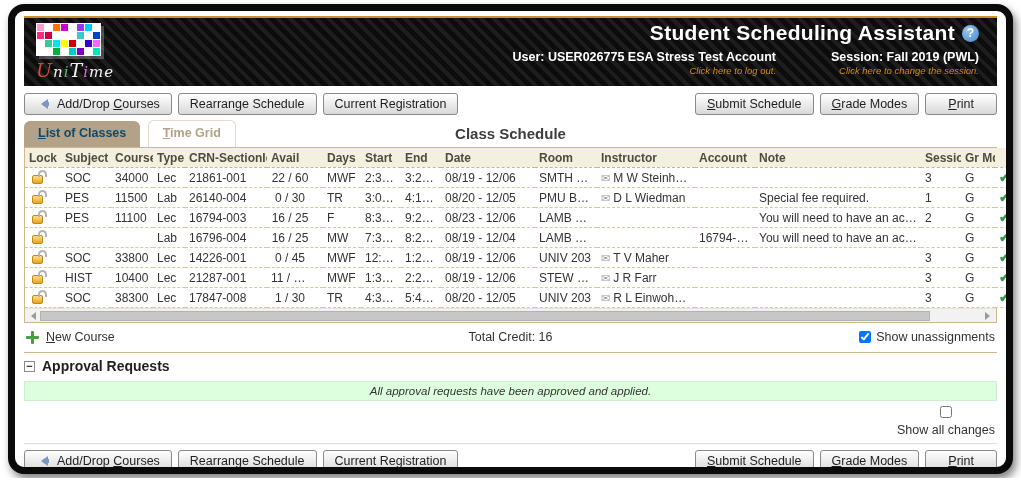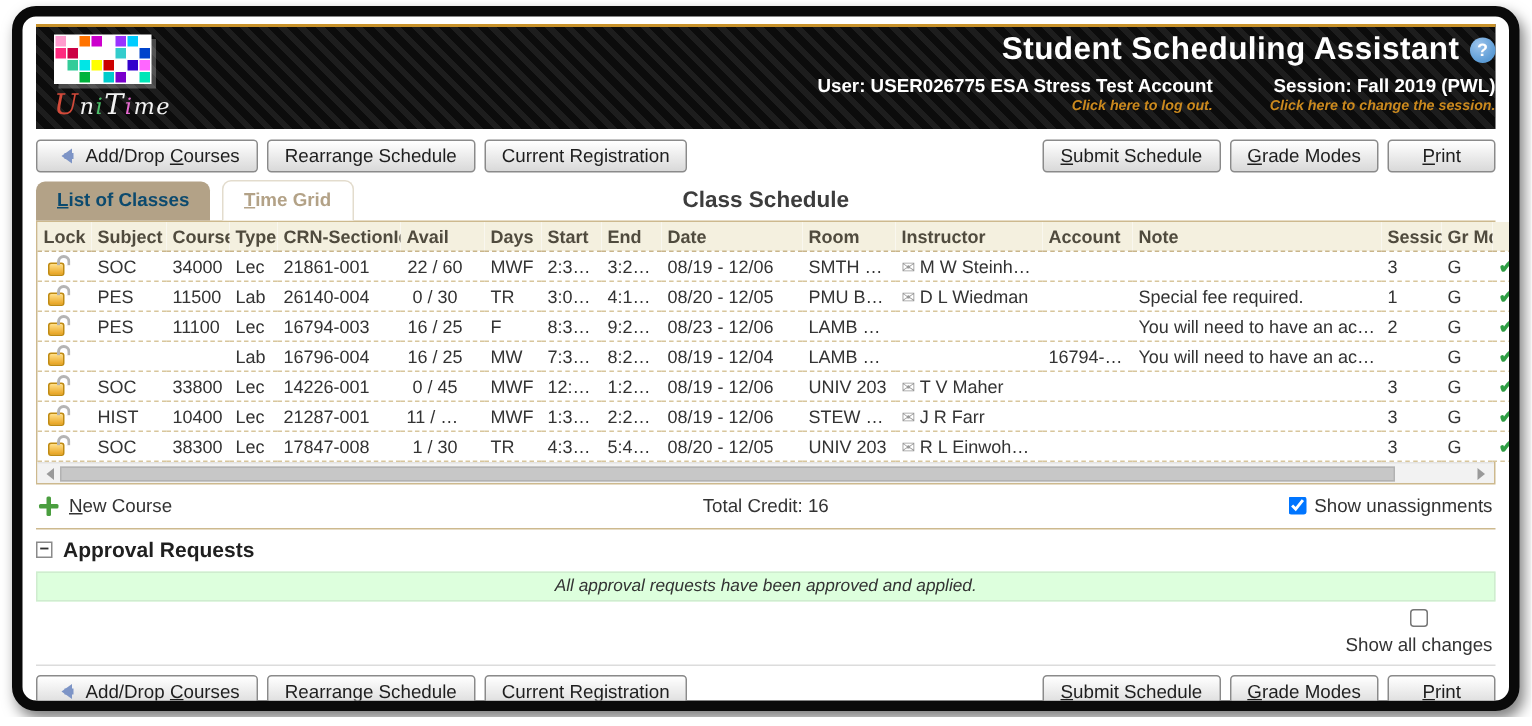--- a/index.html
+++ b/index.html
@@ -11,29 +11,29 @@
   
   .header { flex:none; height:70px; position:relative; color:#fff;
             background:#0c0c0c; border-top:2px solid #c8922b;
             background-image:repeating-linear-gradient(45deg, rgba(90,90,90,.22) 0 4px, rgba(0,0,0,0) 4px 9px); }
   .logo { position:absolute; left:12px; top:5px; }
   .logo-board { display:grid; grid-template-columns:repeat(8,7px); grid-auto-rows:7px; gap:1px;
                 background:#fff; padding:1px; width:max-content; box-shadow:3px 3px 0 rgba(255,255,255,.25); }
   .logo-board i { display:block; }
   .logo-word { font-family:"DejaVu Serif", serif; font-style:italic; margin-top:3px; font-size:15px; letter-spacing:1px; }
   .logo-word span.cap { font-size:19px; }
-  .header-right { position:absolute; right:0; top:3px; text-align:right; }
+  .header-right { position:absolute; right:18px; top:3px; text-align:right; }
   .app-title { font-size:21px; font-weight:bold; letter-spacing:.3px; display:flex; align-items:center; gap:7px; justify-content:flex-end; }
   .help-icon { display:inline-flex; width:17px; height:17px; border-radius:50%;
                background:radial-gradient(circle at 35% 30%, #9cc4ec, #5b9bd5 70%);
                color:#fff; font-size:12px; font-weight:bold; align-items:center; justify-content:center; cursor:pointer; }
   .hdr-info { display:flex; gap:38px; justify-content:flex-end; margin-top:5px; }
-  .hdr-block { text-align:right; }
+  .hdr-block { text-align:right;margin-left:17px; }
   .hdr-label { font-size:12.5px; font-weight:bold; color:#fff; }
-  .hdr-link  { font-size:9.5px; font-style:italic; color:#cc8a1e; cursor:pointer; margin-top:1px;font-weight:bold; }
+  .hdr-link  { font-size:9.5px; font-style:italic; color:#cc8a1e; cursor:pointer; margin-top:1px; }
 
   
   .toolbar { display:flex; justify-content:space-between; align-items:center; padding:7px 0 5px; }
   .btn-group { display:flex; gap:6px; }
   .btn { background:linear-gradient(#ffffff,#d9d9d9); border:1px solid #8a8a8a; border-radius:3px;
          padding:3px 11px; font-size:12.5px; color:#1e1e1e; cursor:pointer; font-family:inherit;
          display:inline-flex; align-items:center; gap:8px; }
   .btn u { text-decoration:underline; }
   .arrow-left { display:inline-block; position:relative; width:13px; height:10px; }
   .arrow-left::before { content:""; position:absolute; left:0; top:0; border:5px solid transparent; border-right:7px solid #7d94c6; }

